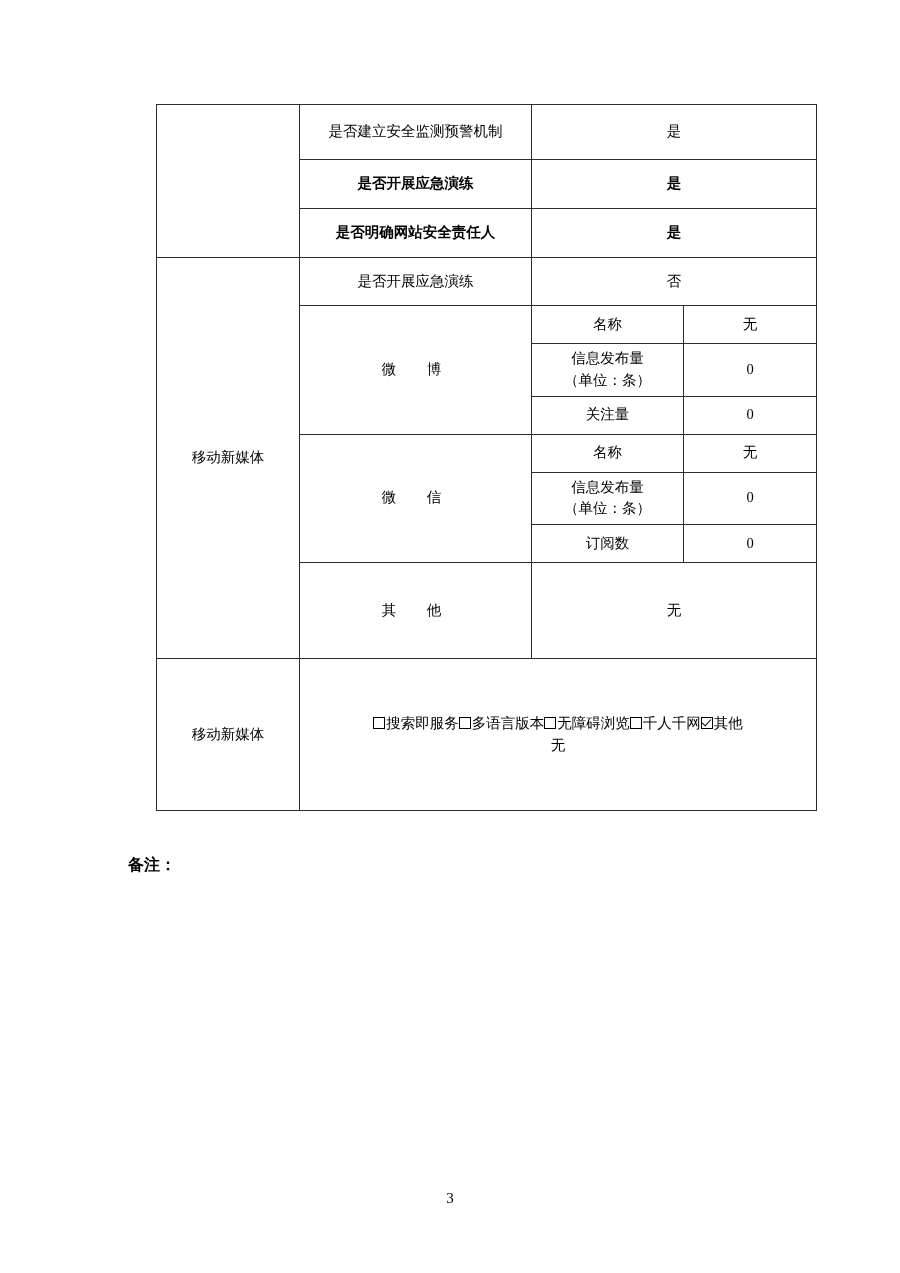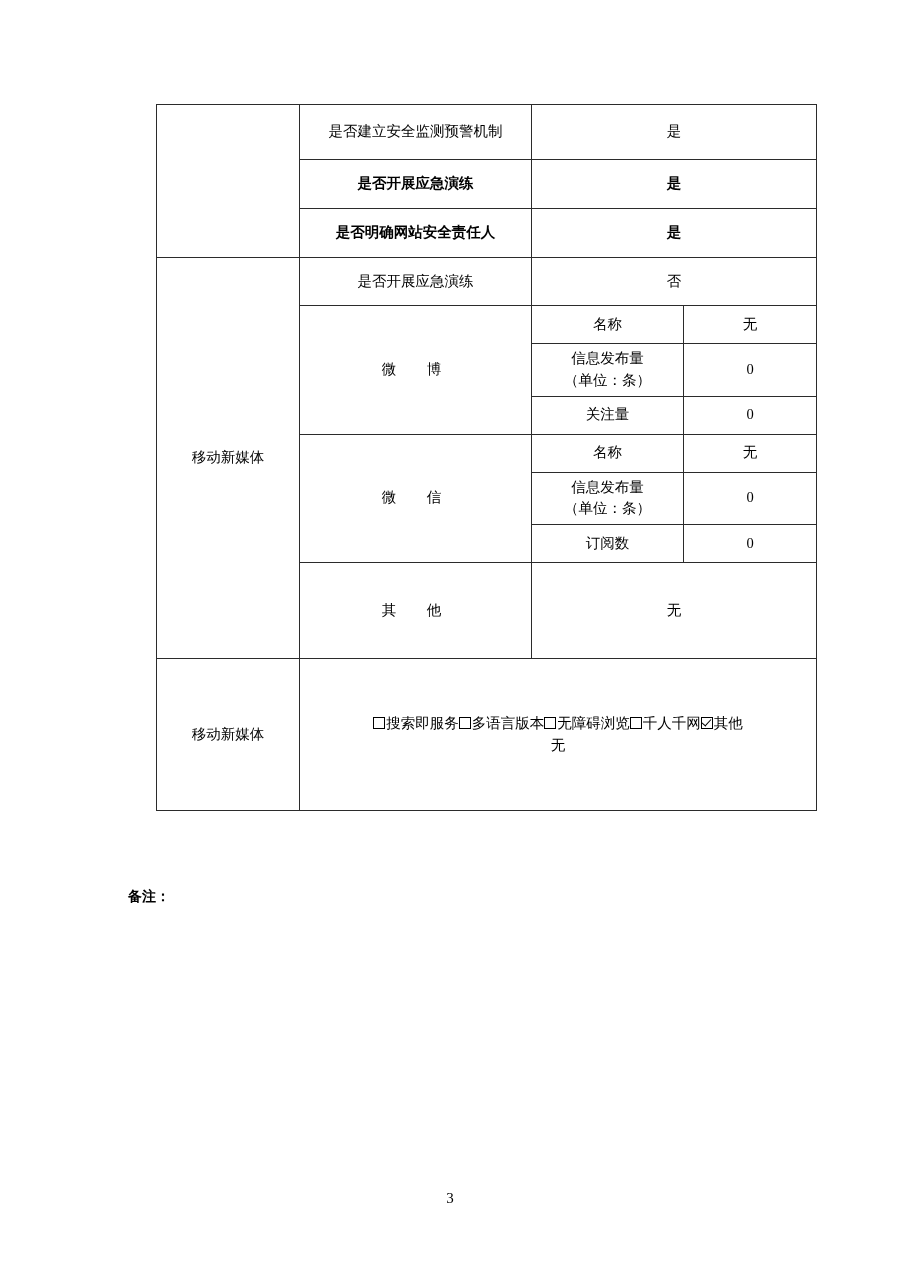--- a/index.html
+++ b/index.html
@@ -84,24 +84,23 @@
     border-width: 0 1.8px 1.8px 0;
     transform: rotate(42deg);
   }
   .opt {
     white-space: nowrap;
   }
   .remark {
     position: absolute;
     left: 128px;
     top: 855px;
-    font-size: 14px;
+    font-size: 16px;
     font-weight: bold;
     font-family: "Liberation Serif", "DejaVu Serif", serif;
-    margin-top: 33px;
   }
   .pageno {
     position: absolute;
     left: 0;
     right: 0;
     top: 1190px;
     text-align: center;
     font-size: 15px;
   }
   .nowrap { white-space: nowrap; }

